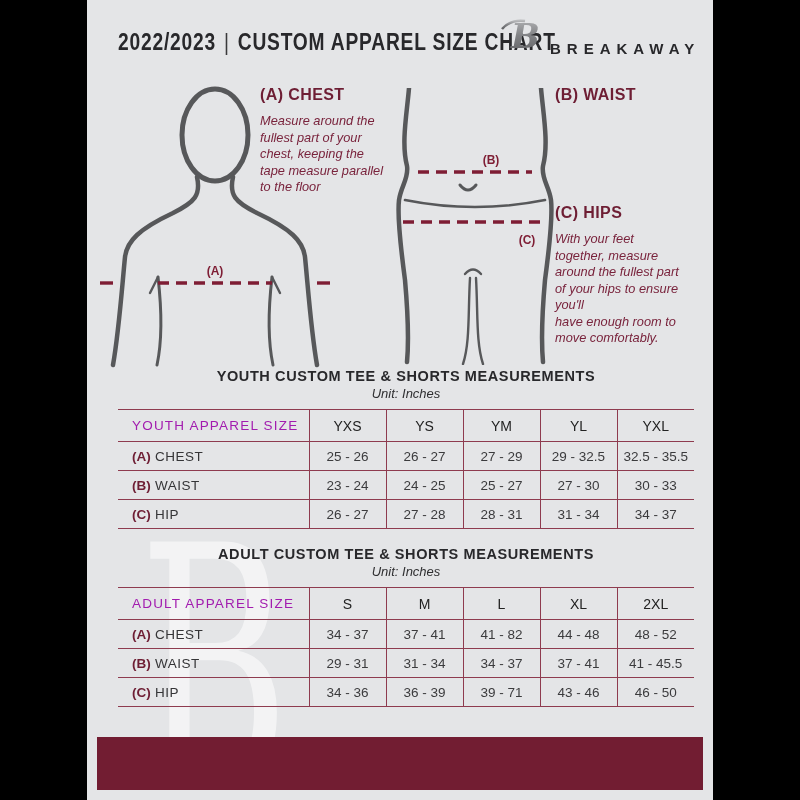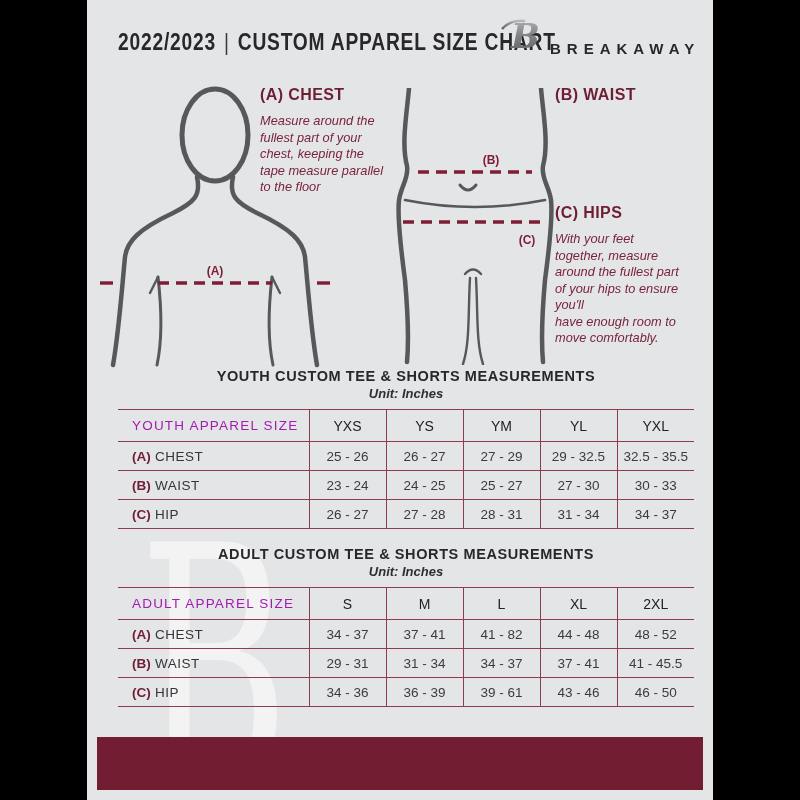--- a/index.html
+++ b/index.html
@@ -37,21 +37,21 @@
   
   .watermark{position:absolute;left:52px;top:528px;z-index:0;font-family:"DejaVu Serif",serif;
     font-size:330px;line-height:.85;color:var(--watermark);transform:scaleX(.62);
     transform-origin:left top;pointer-events:none;}
 
   
   .tbl-block{position:absolute;left:0;width:638px;z-index:1;}
   .tbl-youth{top:368px;}
   .tbl-adult{top:546px;}
   .tbl-title{text-align:center;font-weight:700;font-size:14.5px;letter-spacing:.6px;color:var(--title);}
-  .tbl-unit{text-align:center;font-style:italic;font-size:13px;margin-top:2px;color:#2f2f31;font-weight:bold;}
+  .tbl-unit{text-align:center;font-style:italic;font-size:13px;margin-top:2px;color:#2f2f31;}
   table.size-table{width:576px;margin:8px auto 0;border-collapse:collapse;table-layout:fixed;}
   table.size-table th,table.size-table td{height:29px;text-align:center;vertical-align:middle;
     font-size:13.5px;color:var(--text);padding:0 2px;}
   table.size-table thead th{height:32px;font-weight:400;font-size:14px;color:#222;}
   table.size-table thead th.lbl-col{font-weight:400;font-size:13.5px;letter-spacing:1.2px;
     color:#a21caf;text-align:left;padding-left:14px;}
   table.size-table col.c0{width:191px;}
   table.size-table tr{border-top:1.5px solid var(--border);}
   table.size-table{border-bottom:1.5px solid var(--border);}
   table.size-table th:not(:first-child),table.size-table td:not(:first-child){border-left:1.5px solid var(--border);}
@@ -236,21 +236,21 @@
               <td>29 - 31</td>
               <td>31 - 34</td>
               <td>34 - 37</td>
               <td>37 - 41</td>
               <td>41 - 45.5</td>
             </tr>
             <tr>
               <td class="lbl-col"><span class="pfx">(C)</span><span class="row-lab"> HIP</span></td>
               <td>34 - 36</td>
               <td>36 - 39</td>
-              <td>39 - 61</td>
+              <td>39 - 71</td>
               <td>43 - 46</td>
               <td>46 - 50</td>
             </tr>
           </tbody>
       </table>
     </section>
 
     <div class="footer-bar"></div>
   </div>
 </div>

